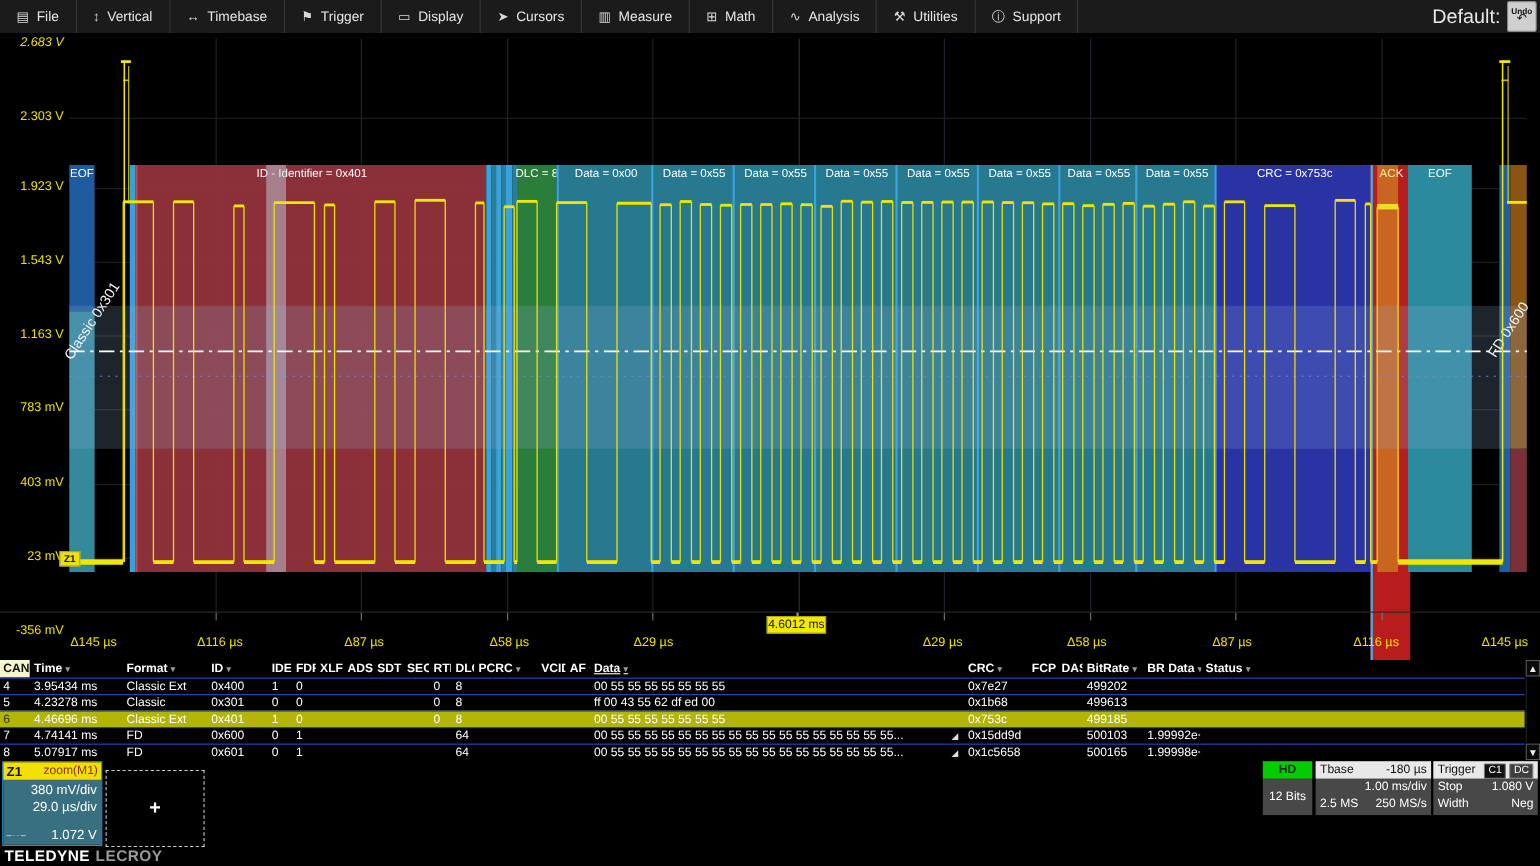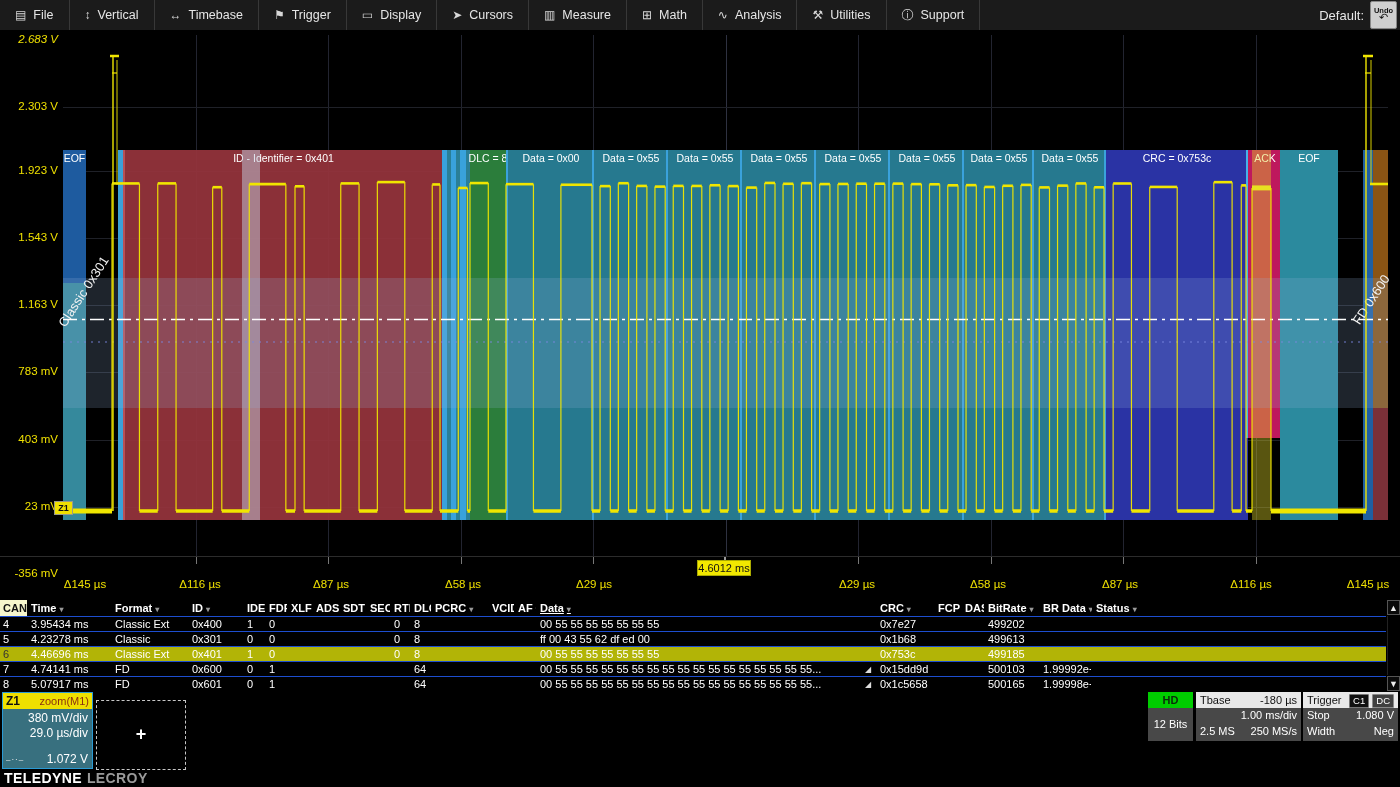--- a/index.html
+++ b/index.html
@@ -5,21 +5,21 @@
   html,body{margin:0;padding:0;background:#000;}
   #stage{position:relative;width:1400px;height:787px;background:#000;overflow:hidden;
          font-family:"Liberation Sans",sans-serif;-webkit-font-smoothing:antialiased;}
   
   #menubar{position:absolute;left:0;top:0;width:1400px;height:30px;background:#1b1b1b;
            display:flex;align-items:stretch;border-bottom:1px solid #000;}
   .mitem{display:flex;align-items:center;gap:7px;color:#e6e6e6;font-size:12.5px;
          padding:0 15px;border-right:1px solid #383838;cursor:default;}
   .micon{font-size:12px;color:#d8d8d8;}
   #menu-right{position:absolute;right:3px;top:0;height:30px;display:flex;align-items:center;gap:6px;}
-  #default-label{color:#e6e6e6;font-size:13px;}
+  #default-label{color:#e6e6e6;font-size:18px;}
   #undo-btn{width:25px;height:26px;background:#cfcfcf;border:1px solid #888;border-radius:2px;
             display:flex;flex-direction:column;align-items:center;justify-content:center;line-height:1;}
   #undo-btn .t{font-size:7.5px;font-weight:bold;color:#111;}
   #undo-btn .a{font-size:11px;color:#111;margin-top:-2px;}
   
   .axlab{position:absolute;width:56px;text-align:right;color:#efe000;font-size:11.5px;}
   .grid-v{position:absolute;width:1px;background:#222430;}
   .grid-h{position:absolute;height:1px;background:#1f2128;}
   #frame-header{position:absolute;left:63px;top:132px;width:1325px;height:18px;background:#161f3f;}
   #frame-header span{position:absolute;left:50%;top:2px;transform:translateX(-50%);
@@ -207,21 +207,21 @@
       </div>
       <div class="band" style="left: 962px; top: 150px; width: 70px; height: 370px; background: rgb(38, 121, 143); border-left: 2px solid rgb(58, 162, 220);">
         <span>Data = 0x55</span>
       </div>
       <div class="band" style="left: 1032px; top: 150px; width: 72px; height: 370px; background: rgb(38, 121, 143); border-left: 2px solid rgb(58, 162, 220);">
         <span>Data = 0x55</span>
       </div>
       <div class="band" style="left: 1104px; top: 150px; width: 142px; height: 370px; background: rgb(42, 51, 164); border-left: 2px solid rgb(58, 162, 220);">
         <span>CRC = 0x753c</span>
       </div>
-      <div class="band" style="left: 1246px; top: 150px; width: 34px; height: 288px; background: #be185d; border-left: 2px solid rgb(69, 178, 232); text-align: right;">
+      <div class="band" style="left: 1246px; top: 150px; width: 34px; height: 480px; background: #b91c1c; border-left: 2px solid rgb(69, 178, 232); text-align: right;">
         <span>ACK</span>
       </div>
       <div class="band" style="left: 1280px; top: 150px; width: 58px; height: 370px; background: rgb(43, 138, 158);">
         <span>EOF</span>
       </div>
       <div class="band" style="left: 1252px; top: 150px; width: 19px; height: 370px; background: rgba(222, 212, 40, 0.4);"></div>
       <div class="band" style="left: 1363px; top: 150px; width: 10px; height: 370px; background: rgb(30, 95, 162);"></div>
       <div class="band" style="left: 1373px; top: 150px; width: 15px; height: 258px; background: rgb(138, 84, 20);"></div>
       <div class="band" style="left: 1373px; top: 408px; width: 15px; height: 112px; background: rgb(122, 48, 56);"></div>
     </div>

